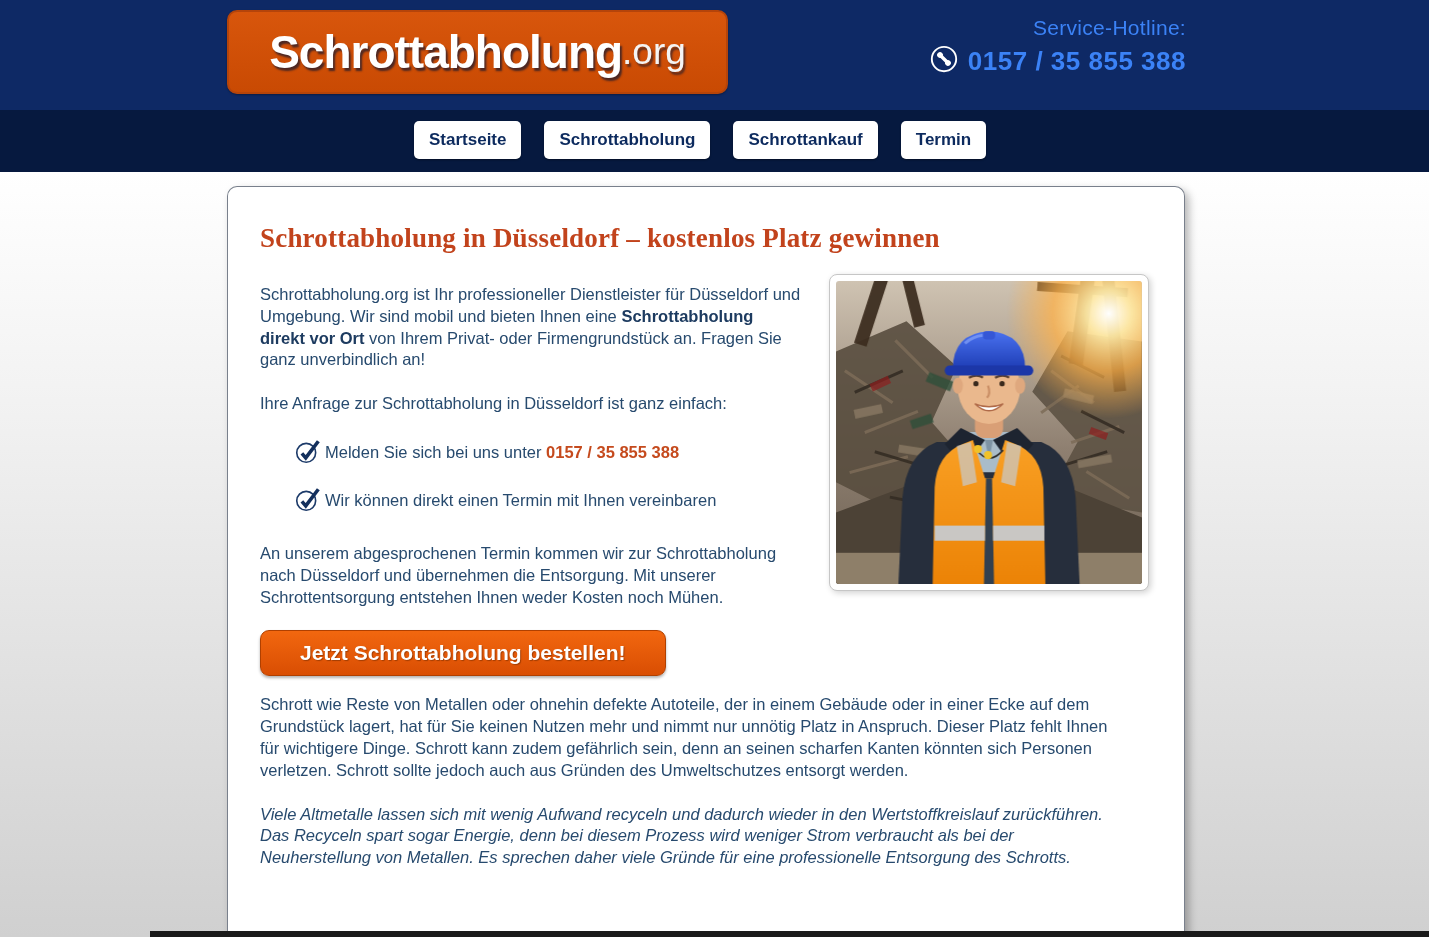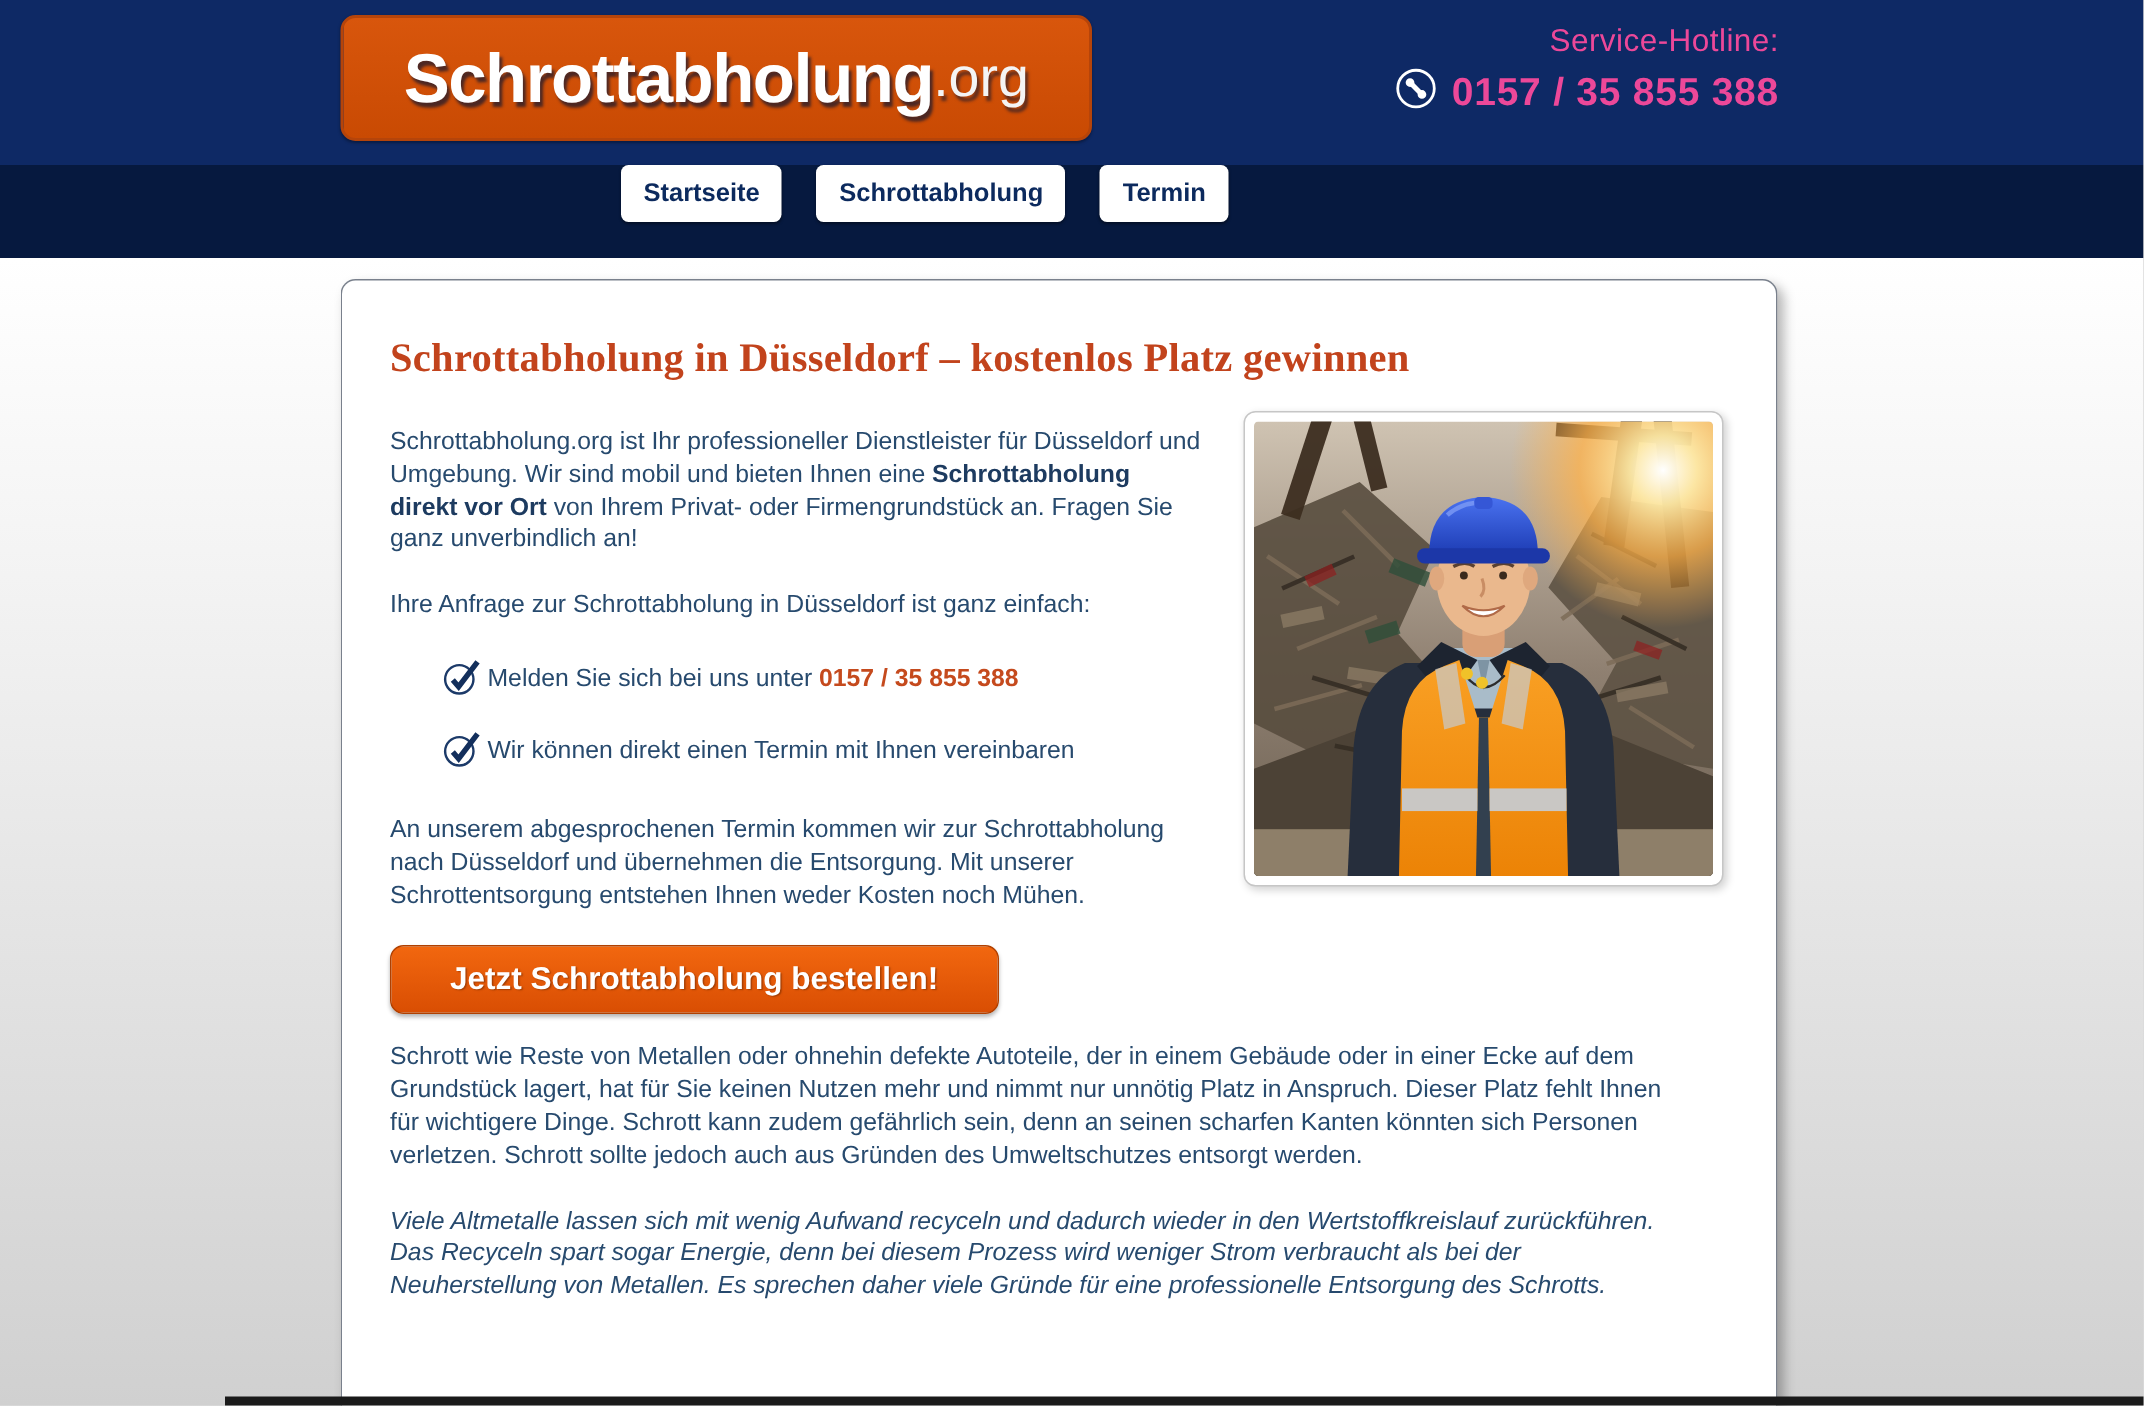--- a/index.html
+++ b/index.html
@@ -10,28 +10,28 @@
   .header { position:relative; width:100%; height:110px; background:#0e2965; }
   .logo { position:absolute; left:227px; top:10px; width:501px; height:84px;
     background:linear-gradient(180deg,#d8560c 0%,#c94a03 100%);
     border:2px solid #b5440a; border-radius:10px;
     display:flex; align-items:center; justify-content:center;
     box-shadow:0 1px 2px rgba(0,0,0,.35); cursor:pointer; }
   .logo-main { color:#fff; font-weight:bold; font-size:46px; letter-spacing:-1px;
     text-shadow:2px 3px 2px rgba(6,18,50,.65); }
   .logo-suffix { color:#f4f4f4; font-weight:normal; font-size:37px;
     text-shadow:2px 3px 2px rgba(6,18,50,.55); }
-  .hotline { position:absolute; right:243px; top:16px; text-align:right; color:#ec4899; }
+  .hotline { position:absolute; right:243px; top:16px; text-align:right; color:#3b82f6; }
   .hotline-label { font-size:21px; letter-spacing:.3px; }
   .hotline-row { margin-top:4px; display:flex; align-items:center; justify-content:flex-end; gap:9px; }
   .hotline-number { font-size:26px; font-weight:bold; letter-spacing:.5px; cursor:pointer; }
 
   
   .nav { position:relative; width:100%; height:62px; background:#06193f; }
-  .nav-list { position:absolute; left:414px; top:0; display:flex; gap:23px; list-style:none; }
+  .nav-list { position:absolute; left:414px; top:11px; display:flex; gap:23px; list-style:none; }
   .nav-item { background:#fff; color:#0c2a5e; font-weight:bold; font-size:17px;
     height:38px; line-height:38px; padding:0 15px; border-radius:5px;
     box-shadow:0 1px 2px rgba(0,0,0,.4); cursor:pointer; white-space:nowrap; }
 
   
   .page { position:relative; width:100%; height:765px;
     background:linear-gradient(180deg,#ffffff 0%,#f2f2f2 30%,#d0d0d0 100%); }
   .card { position:absolute; left:227px; top:14px; width:958px; height:780px;
     background:#fff; border:1px solid #79808c; border-bottom:none;
     border-radius:10px 10px 0 0; box-shadow:4px 4px 8px rgba(0,0,0,.28); }
@@ -93,20 +93,21 @@
       </span>
       <span class="hotline-number">0157 / 35 855 388</span>
     </div>
   </div>
 </div>
 
 <div class="nav">
   <ul class="nav-list">
     <li class="nav-item">Startseite</li>
     <li class="nav-item">Schrottabholung</li>
+    <li class="nav-item">Schrottankauf</li>
     <li class="nav-item">Termin</li>
   </ul>
 </div>
 
 <div class="page">
   <div class="card">
     <div class="card-inner">
 
       <h1 class="page-title">Schrottabholung in Düsseldorf – kostenlos Platz gewinnen</h1>
 

